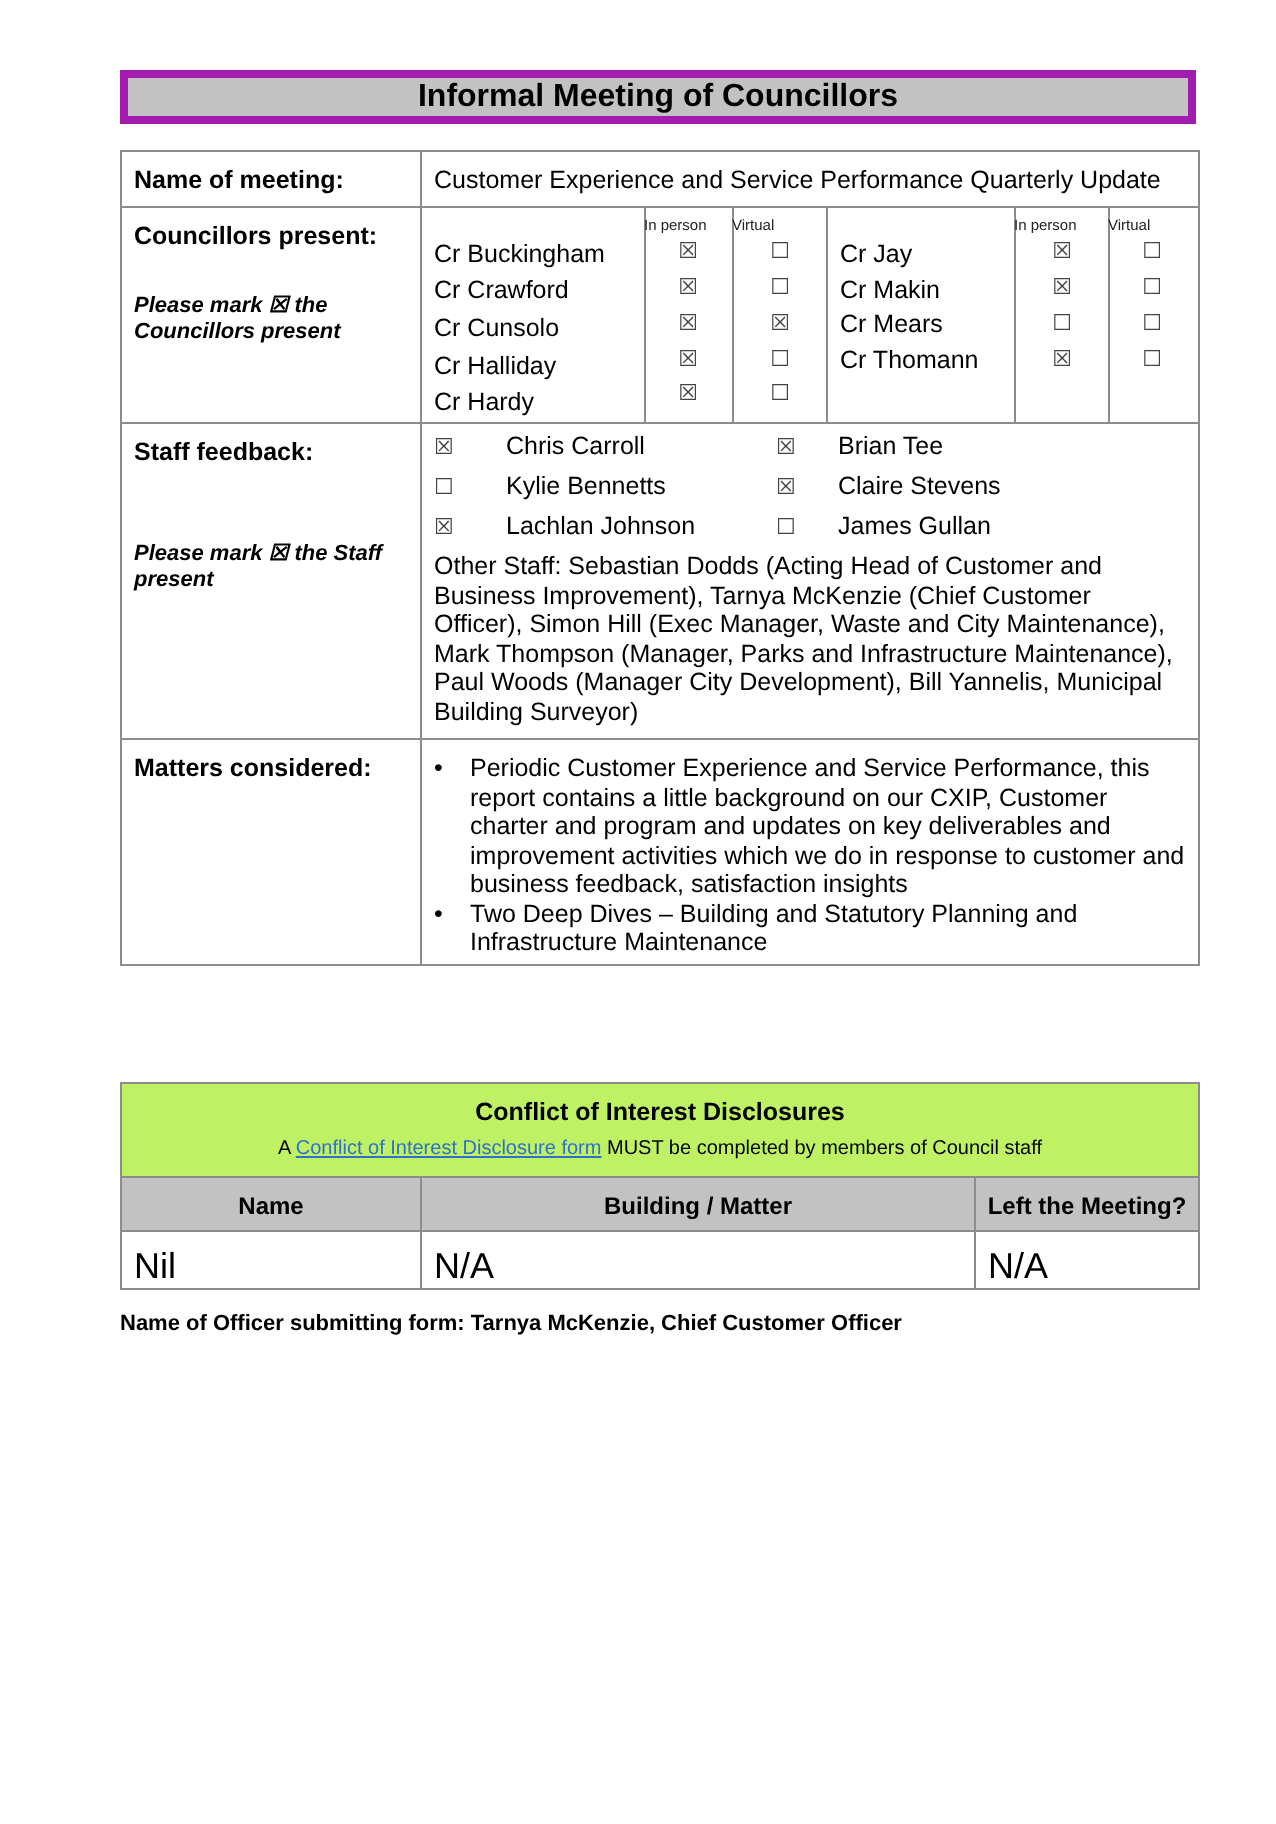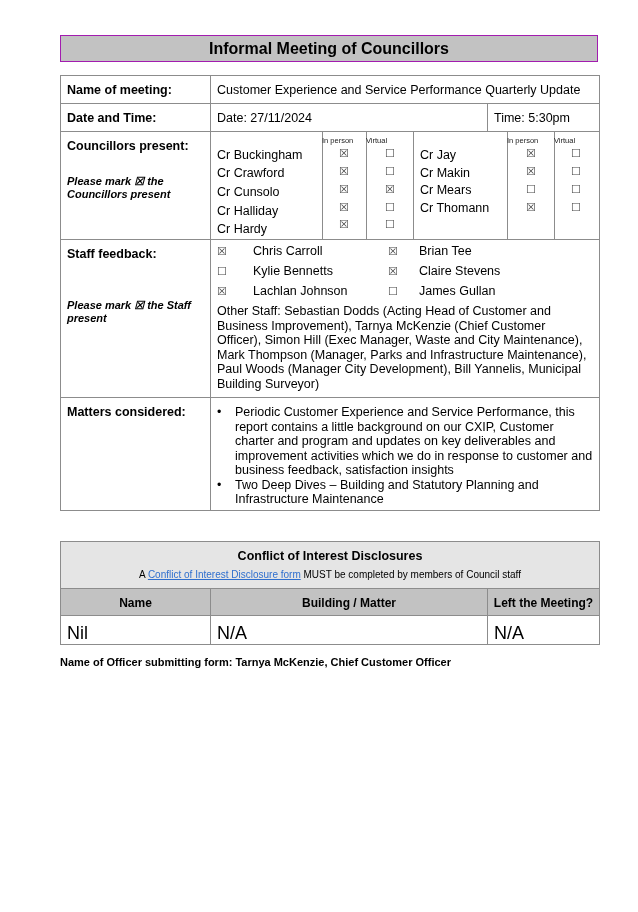--- a/index.html
+++ b/index.html
@@ -1,19 +1,19 @@
 <!DOCTYPE html>
 <html><head>
 <meta charset="utf-8">
 <style>
   html, body { margin: 0; padding: 0; background: #ffffff; }
   body { width: 638px; height: 912px; position: relative; font-family: "Liberation Sans", sans-serif; color: #000; overflow: hidden; }
   .title-box {
     position: absolute; left: 60px; top: 35px; width: 538px; height: 27px;
-    background: #c2c2c2; border: 1px solid #a21caf; box-sizing: border-box;
+    background: #c2c2c2; border: 4px solid #a21caf; box-sizing: border-box;
     display: flex; align-items: center; justify-content: center;
     font-weight: bold; font-size: 16px;
   }
   table.main {
     position: absolute; left: 60px; top: 75px; width: 539px;
     border-collapse: collapse; table-layout: fixed;
     font-size: 12.5px;
   }
   table.main td { border: 1px solid #8c8c8c; padding: 0; vertical-align: top; }
   .lbl { font-weight: bold; font-size: 12.5px; padding: 7px 6px 0 6px !important; }
@@ -27,21 +27,21 @@
   .coun .hdr { position: absolute; top: 4px; font-size: 7.5px; color: #222; }
   .coun .name { position: absolute; font-size: 12.5px; }
   .coun .mark { position: absolute; font-size: 11px; color: #444; width: 14px; text-align: center; }
   .staff-grid { position: relative; height: 64px; }
   .staff-grid .mark { position: absolute; font-size: 11px; color: #444; }
   .staff-grid .name { position: absolute; font-size: 12.5px; }
   .other-staff { font-size: 12.5px; line-height: 14.5px; padding: 0 6px 6px 6px; }
   .matters ul { margin: 0; padding: 0 6px 0 0; list-style: none; }
   .matters li { position: relative; padding-left: 24px; font-size: 12.5px; line-height: 14.5px; }
   .matters li::before { content: "•"; position: absolute; left: 6px; top: 0; }
-  .conflict-head { background: #e5e5e5; text-align: center; padding: 0 !important; }
+  .conflict-head { background: #bef264; text-align: center; padding: 0 !important; }
   .conflict-title { font-weight: bold; font-size: 12.5px; margin-top: 7px; }
   .conflict-sub { font-size: 10px; margin-top: 6px; margin-bottom: 6px; }
   .conflict-sub a { color: #2f6fce; text-decoration: underline; }
   .colhdr td { background: #c2c2c2; font-weight: bold; text-align: center; height: 27px; box-sizing: border-box; padding-top: 7px !important; font-size: 12px; }
   .datarow td { height: 27px; box-sizing: border-box; padding: 7px 6px 0 6px !important; font-size: 18px; }
   .footer { position: absolute; left: 60px; top: 656px; font-weight: bold; font-size: 11px; }
 </style>
 </head>
 <body>
 
@@ -51,25 +51,20 @@
   <colgroup>
     <col style="width:150px">
     <col style="width:224px">
     <col style="width:53px">
     <col style="width:112px">
   </colgroup>
   <tbody>
       <tr class="r28">
     <td class="lbl">Name of meeting:</td>
     <td class="val" colspan="3">Customer Experience and Service Performance Quarterly Update</td>
-  </tr>
-  <tr class="r28">
-    <td class="lbl">Date and Time:</td>
-    <td class="val" colspan="2">Date: 27/11/2024</td>
-    <td class="val">Time: 5:30pm</td>
   </tr>
   <tr>
     <td class="lbl">
       <div>Councillors present:</div>
       <div class="note">Please mark ☒ the Councillors present</div>
     </td>
     <td colspan="3">
       <div class="coun">
         <div class="col" style="left:111px"></div>
         <div class="col" style="left:155px"></div>

